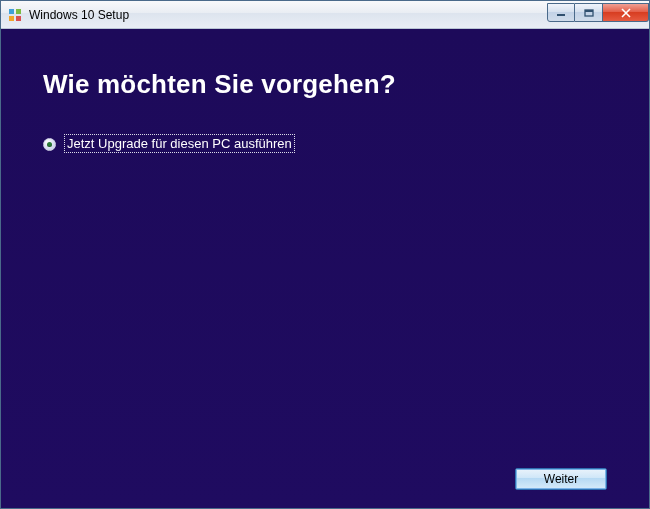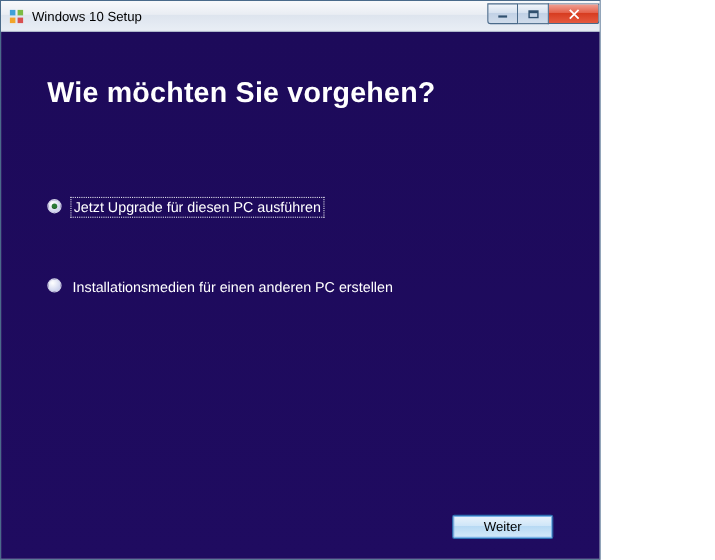--- a/index.html
+++ b/index.html
@@ -6,21 +6,21 @@
     body {
       margin: 0;
       padding: 0;
       width: 650px;
       height: 509px;
       font-family: "Segoe UI", Tahoma, sans-serif;
       overflow: hidden;
       background: #fff;
     }
     .window {
-      width: 546px;
+      width: 650px;
       height: 509px;
       border: 1px solid #4a6a8a;
       background: #fff;
       display: flex;
       flex-direction: column;
     }
     .titlebar {
       height: 28px;
       background: linear-gradient(to bottom, #f8f9fb 0%, #e9edf3 45%, #dde4ee 46%, #e9eef5 100%);
       display: flex;
@@ -84,24 +84,23 @@
       margin: 0 0 36px 0;
       letter-spacing: 0.2px;
     }
     .options {
       display: flex;
       flex-direction: column;
       gap: 12px;
     }
     .radio-row {
       display: flex;
-      align-items: flex-start;
+      align-items: flex-end;
       gap: 10px;
       cursor: pointer;
-      margin-top: 45px;
     }
     .radio {
       width: 13px;
       height: 13px;
       border-radius: 50%;
       border: 1px solid #cfcfe6;
       background: radial-gradient(circle at 35% 30%, #fff 0%, #cfd5ee 70%);
       display: flex;
       align-items: center;
       justify-content: center;
@@ -188,24 +187,20 @@
   <div class="content">
     <h1 class="heading">Wie möchten Sie vorgehen?</h1>
 
     <div class="options">
 
       <label class="radio-row focused">
         <span class="radio checked"></span>
         <span class="radio-label">Jetzt Upgrade für diesen PC ausführen</span>
       </label>
 
-      <label class="radio-row">
-        <span class="radio"></span>
-        <span class="radio-label">Installationsmedien für einen anderen PC erstellen</span>
-      </label>
 
     </div>
 
     <div class="footer">
       <div class="btn primary">Weiter</div>
     </div>
   </div>
 
 </div>
 

